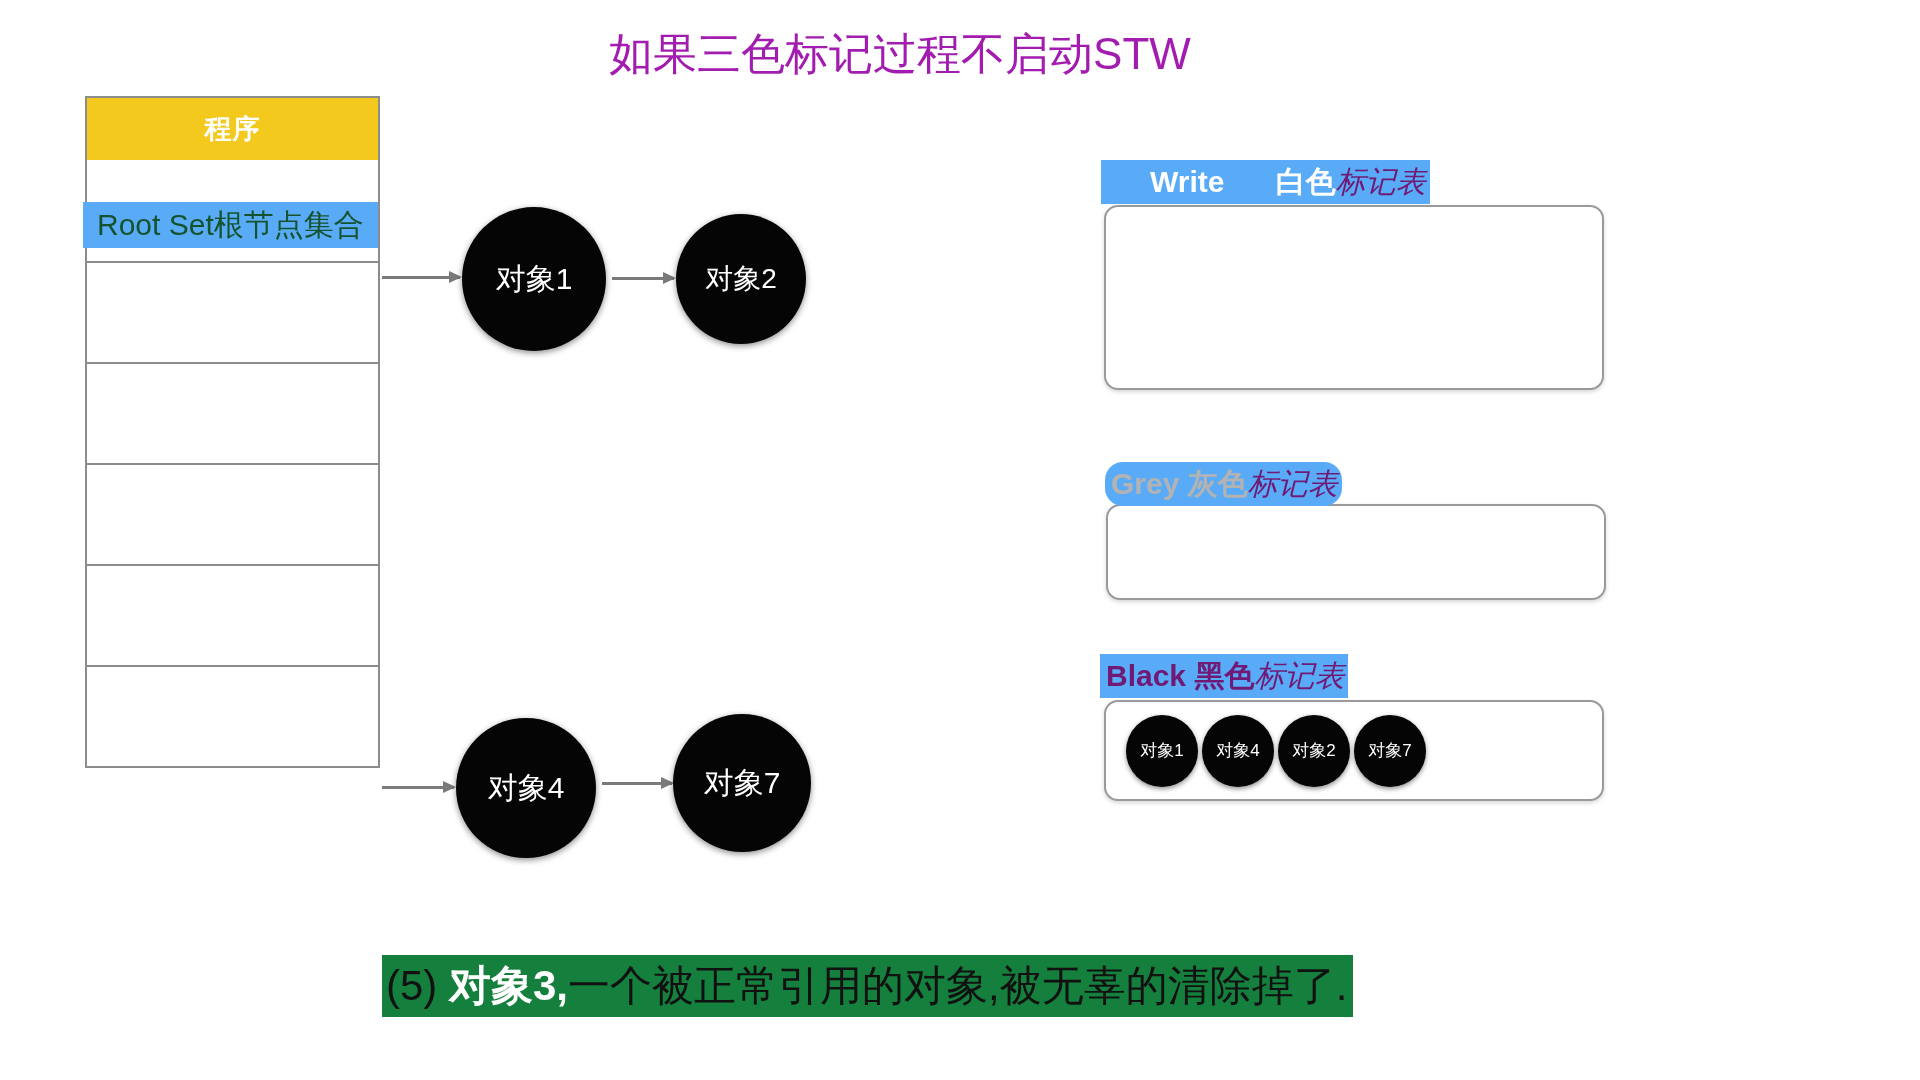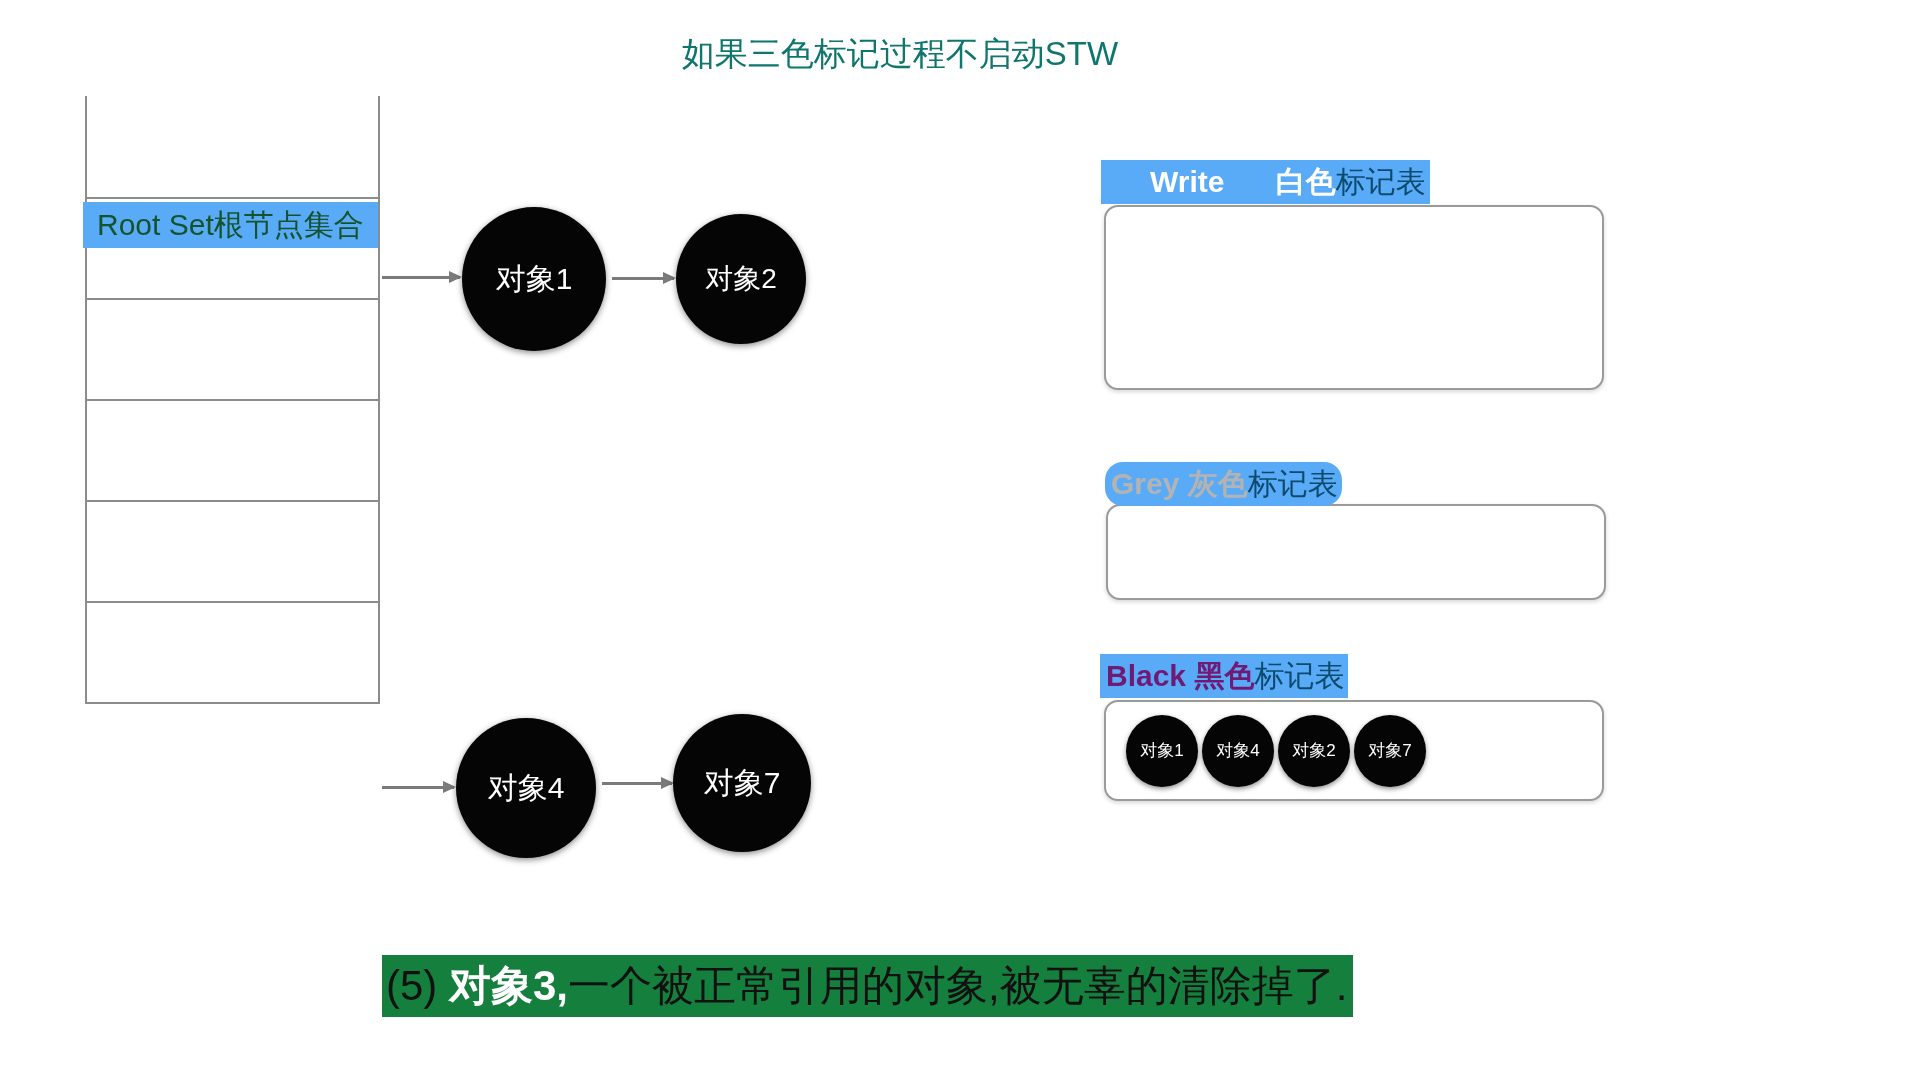--- a/index.html
+++ b/index.html
@@ -16,24 +16,24 @@
     color: #000000;
   }
 
   
   #page-title {
     position: absolute;
     left: 0;
     top: 26px;
     width: 1800px;
     text-align: center;
-    font-size: 33px;
+    font-size: 44px;
     line-height: 56px;
     font-weight: 400;
-    color: #0f766e;
+    color: #a21caf;
     white-space: nowrap;
   }
 
   
   #program-table {
     position: absolute;
     left: 85px;
     top: 96px;
     width: 295px;
     border: 2px solid #8c8c8c;
@@ -122,21 +122,21 @@
     position: absolute;
     background: #59ABF7;
     font-size: 30px;
     line-height: 44px;
     padding: 0 4px 0 6px;
     white-space: nowrap;
     z-index: 5;
   }
   .mark-label .en { font-weight: 700; }
   .mark-label .zh-color { font-weight: 700; }
-  .mark-label .zh-rest { font-weight: 400; color: #0c4a6e; }
+  .mark-label .zh-rest { font-weight: 400; color: #701a75; font-style: italic; }
 
   #label-white { left: 1101px; top: 160px; }
   #label-white .en, #label-white .zh-color { color: #ffffff; margin-left: 43px; }
 
   #label-grey { left: 1105px; top: 462px; border-radius: 18px; }
   #label-grey .en, #label-grey .zh-color { color: #b3b3b3; }
 
   #label-black { left: 1100px; top: 654px; }
   #label-black .en, #label-black .zh-color { color: #701a75; }
 
@@ -181,20 +181,21 @@
   #caption .prefix { color: #111111; font-weight: 400; }
   #caption .obj { color: #ffffff; font-weight: 700; }
   #caption .rest { color: #111111; font-weight: 400; }
 </style>
 </head>
 <body>
 
 <div id="page-title">如果三色标记过程不启动STW</div>
 
 <div id="program-table">
+  <div id="program-header">程序</div>
   <div class="program-row first"></div>
   <div class="program-row"></div>
   <div class="program-row"></div>
   <div class="program-row"></div>
   <div class="program-row"></div>
   <div class="program-row"></div>
 </div>
 <div id="rootset-label">Root Set根节点集合</div>
 
 <div class="arrow" id="arrow-root-obj1"></div>

